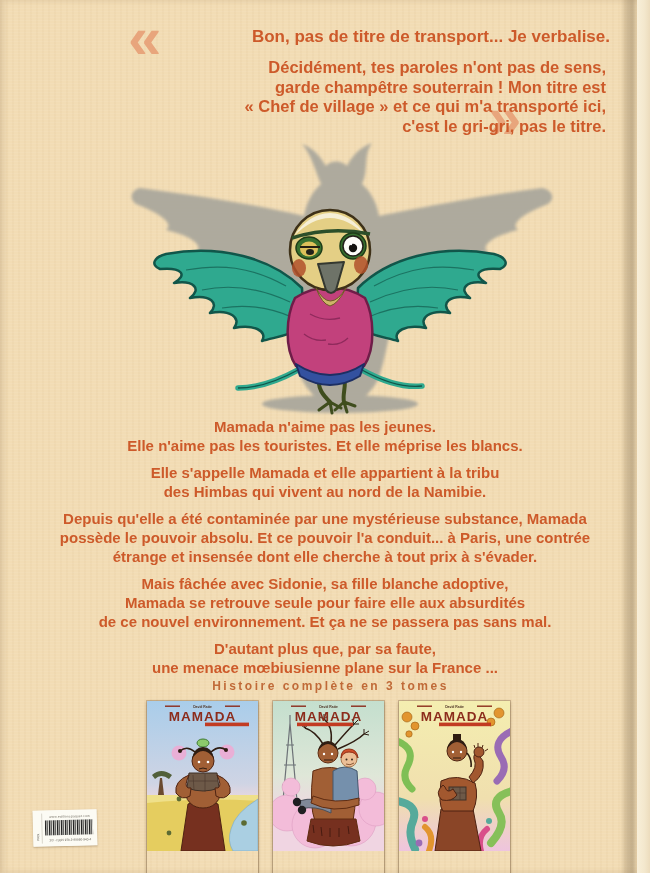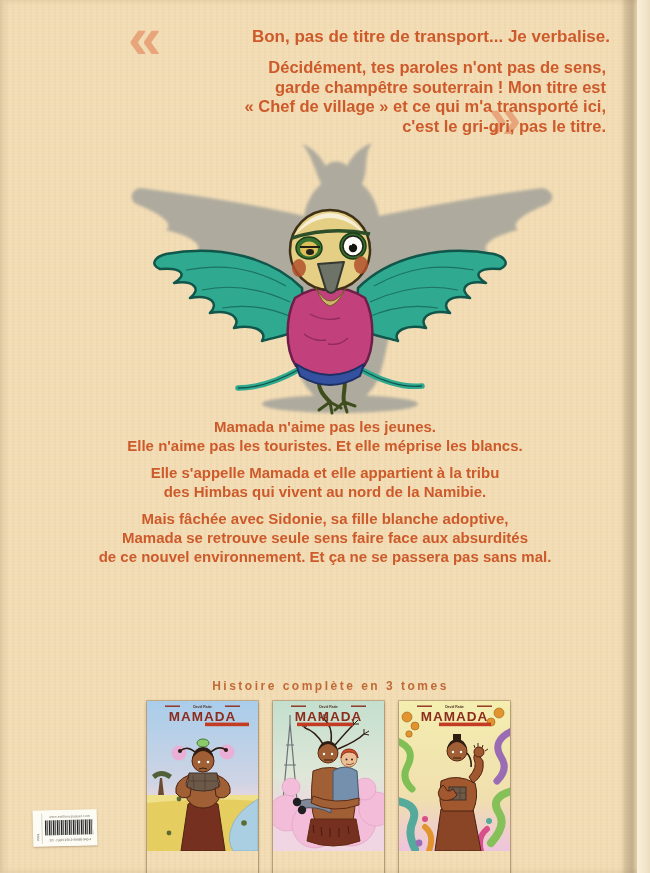--- a/index.html
+++ b/index.html
@@ -115,23 +115,28 @@
         <path d="M226 150 Q240 176 256 150 Q248 166 240 168 Q232 166 226 150 Z" fill="#cfb469" stroke="#6e5a26" stroke-width="1"></path>
       </g>
     </svg>
   </div>
 
   <div class="synopsis">
     <p>Mamada n'aime pas les jeunes.
 Elle n'aime pas les touristes. Et elle méprise les blancs.</p>
     <p>Elle s'appelle Mamada et elle appartient à la tribu
 des Himbas qui vivent au nord de la Namibie.</p>
+    <p>Depuis qu'elle a été contaminée par une mystérieuse substance, Mamada
+possède le pouvoir absolu. Et ce pouvoir l'a conduit... à Paris, une contrée
+étrange et insensée dont elle cherche à tout prix à s'évader.</p>
     <p>Mais fâchée avec Sidonie, sa fille blanche adoptive,
-Mamada se retrouve seule sens faire face aux absurdités
+Mamada se retrouve seule pour faire elle aux absurdités
 de ce nouvel environnement. Et ça ne se passera pas sans mal.</p>
+    <p>D'autant plus que, par sa faute,
+une menace mœbiusienne plane sur la France ...</p>
   </div>
 
   <div class="series-note">Histoire complète en 3 tomes</div>
 
   <div class="covers-row">
 
     <div class="tome">
       <svg viewBox="0 0 111 150" xmlns="http://www.w3.org/2000/svg">
         <defs>
           <linearGradient id="c1sky" x1="0" y1="0" x2="0" y2="1">

